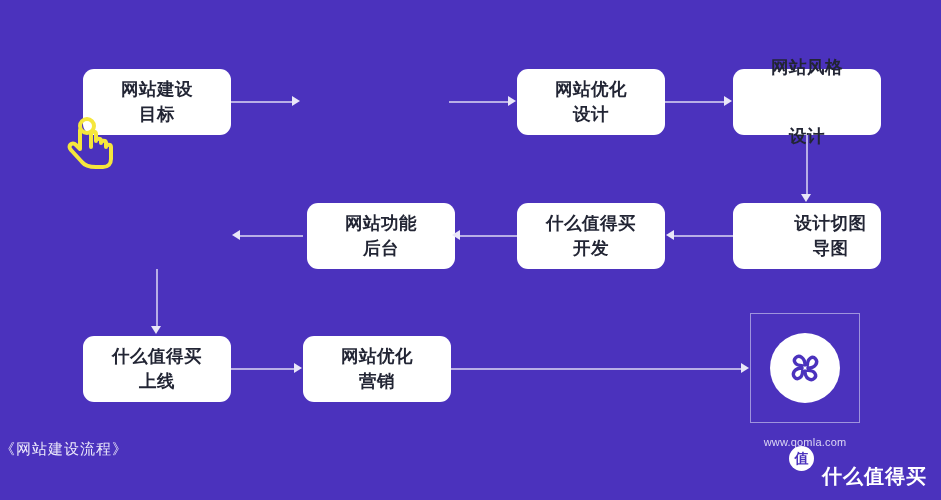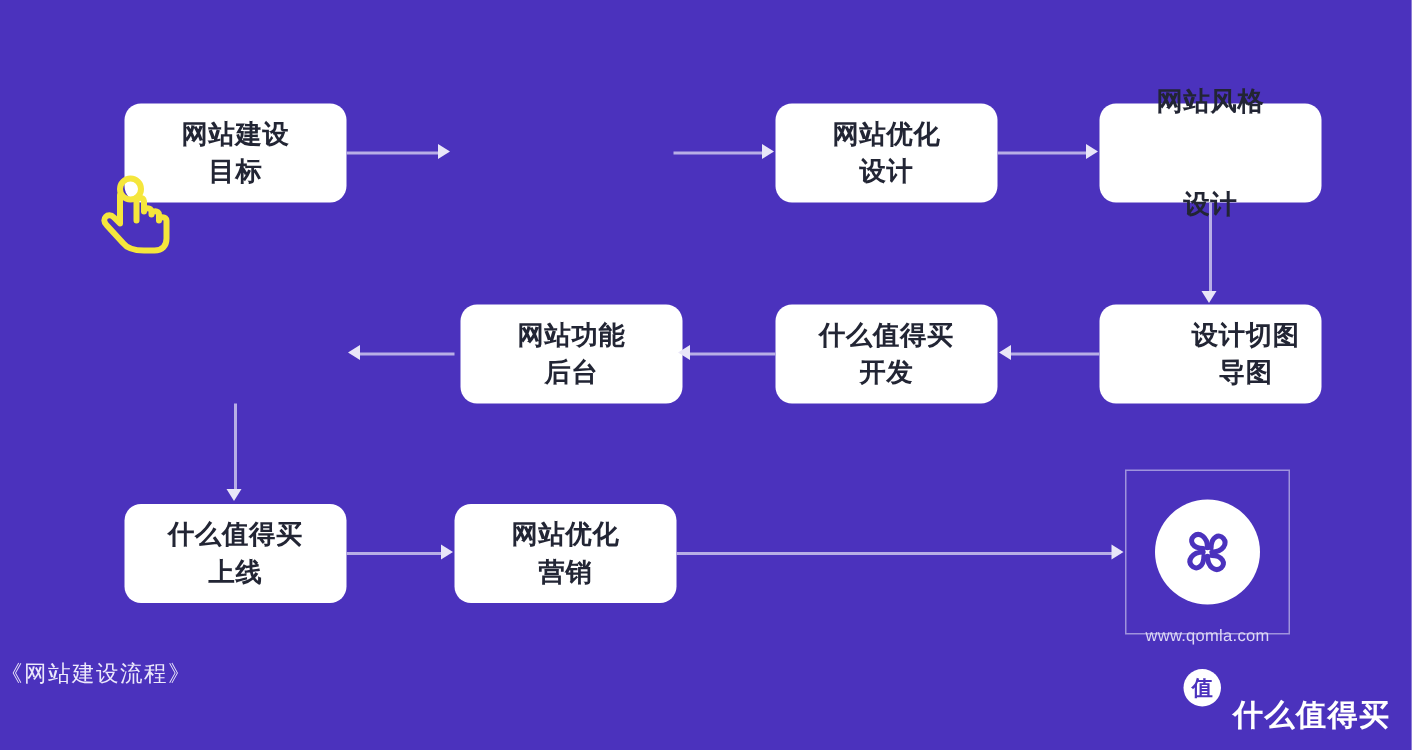--- a/index.html
+++ b/index.html
@@ -70,21 +70,21 @@
     position: absolute;
     left: 50%; top: 50%;
     transform: translate(-50%, -50%);
     width: 70px; height: 70px;
     border-radius: 50%;
     background: #ffffff;
     display: flex; align-items: center; justify-content: center;
   }
   #logo-url {
     position: absolute;
-    left: 750px; top: 418px;
+    left: 750px; top: 436px;
     width: 110px;
     text-align: center;
     color: #ddd8f5;
     font-size: 11px;
     letter-spacing: .2px;
   }
 
   
   #caption {
     position: absolute;

